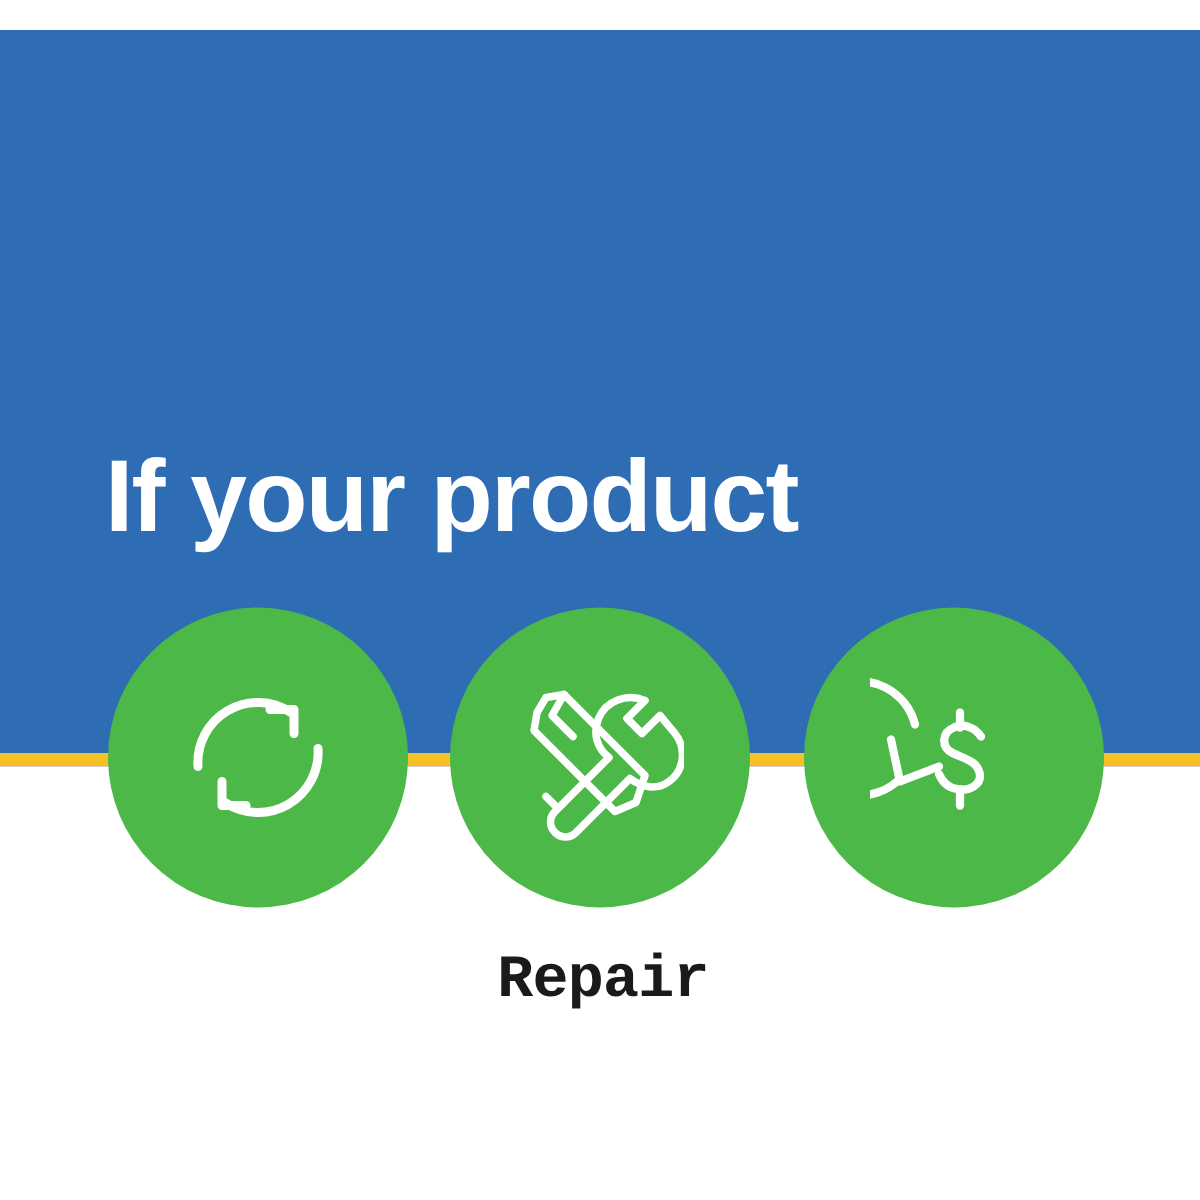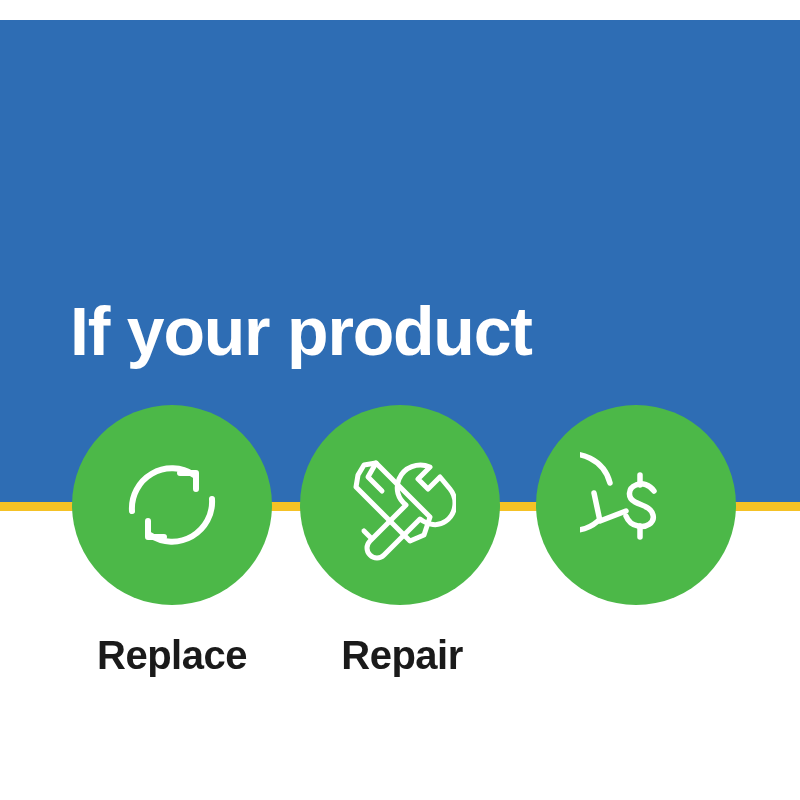--- a/index.html
+++ b/index.html
@@ -107,21 +107,21 @@
     text-align: center;
     color: #1A1A1A;
     font-family: "Liberation Sans Narrow", "Liberation Sans", sans-serif;
     font-weight: bold;
     font-size: 40px;
     line-height: 46px;
     letter-spacing: -0.5px;
     white-space: nowrap;
   }
   .label.pos-0 { left: 42px; }
-  .label.pos-1 { left: 272px; }
+  .label.pos-1 { left: 272px; font-family: Liberation Mono, monospace; }
   .label.pos-2 { left: 506px; }
 </style>
 </head>
 <body>
 
 <div id="canvas">
 
   <div class="band-blue"></div>
   <div class="band-yellow"></div>
   <div class="band-white"></div>
@@ -179,17 +179,16 @@
             <path d="M60 26 L60 36"></path>
             <path d="M60 77 L60 88"></path>
           </g>
         </svg>
       </div>
     </div>
 
   </div>
 
   <div class="label-row">
-    <div class="label pos-0">Replace</div>
     <div class="label pos-1">Repair</div>
   </div>
 
 </div>
 
 </body></html>

